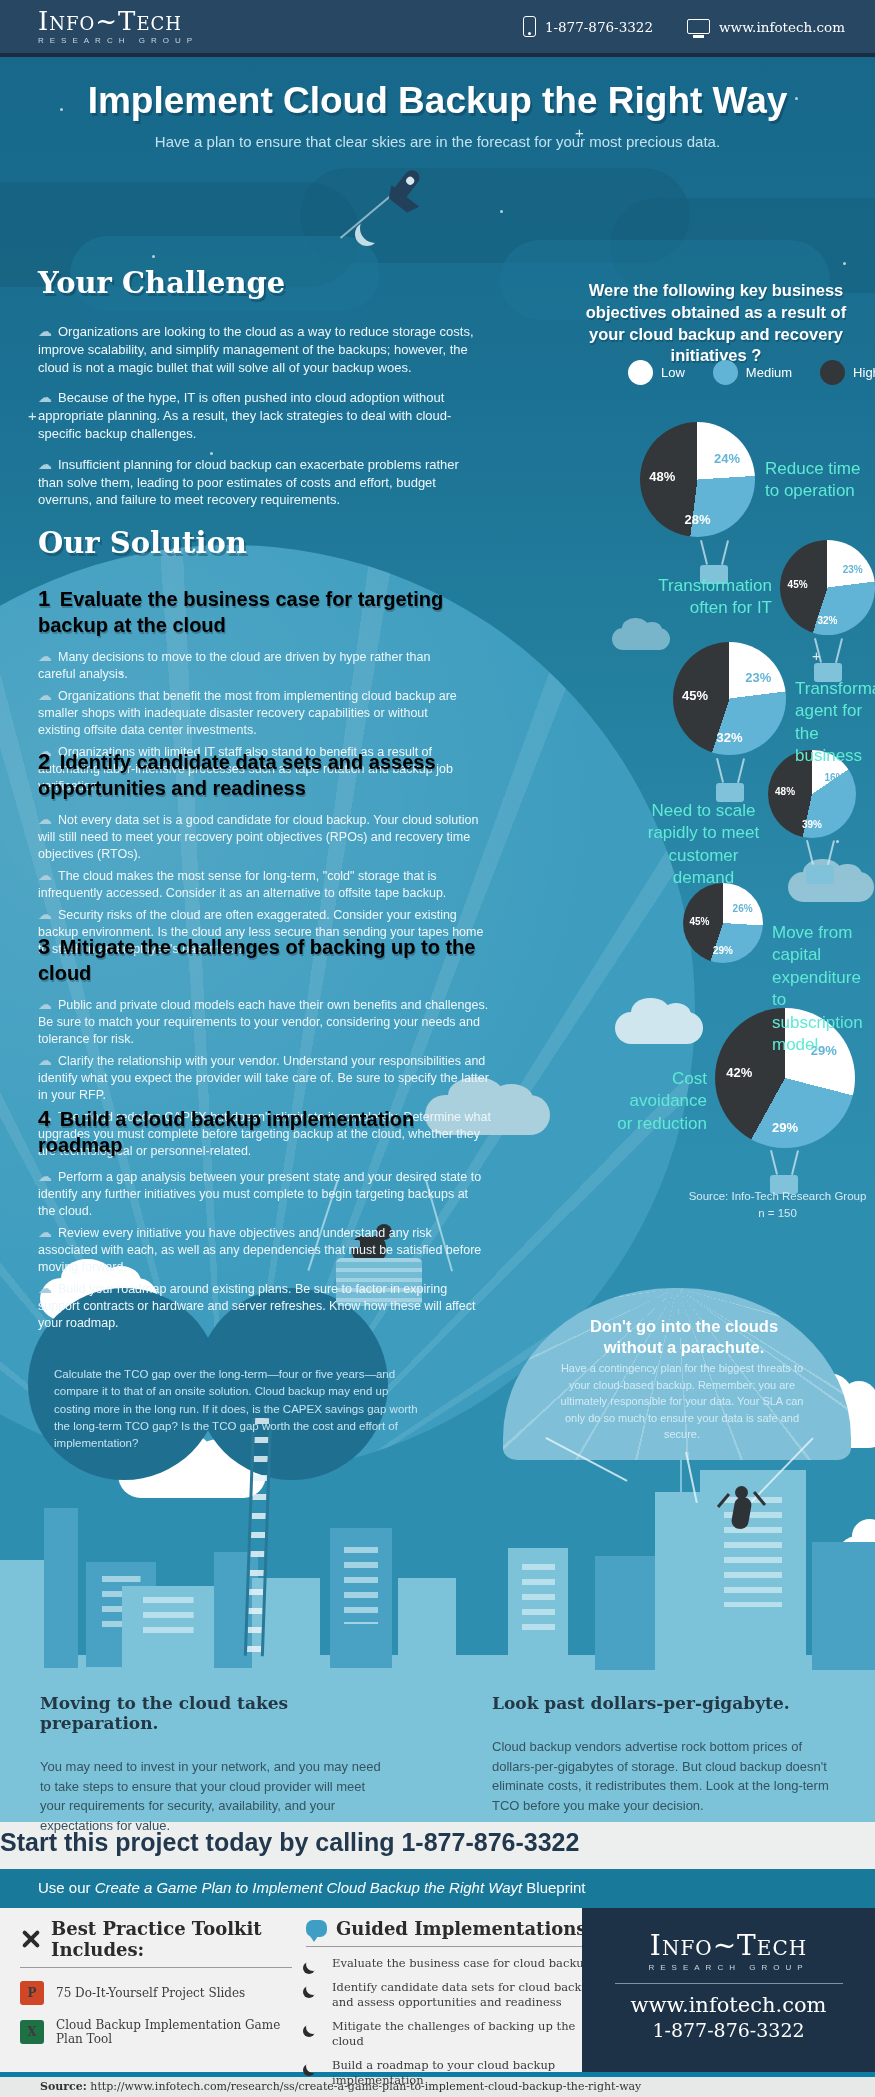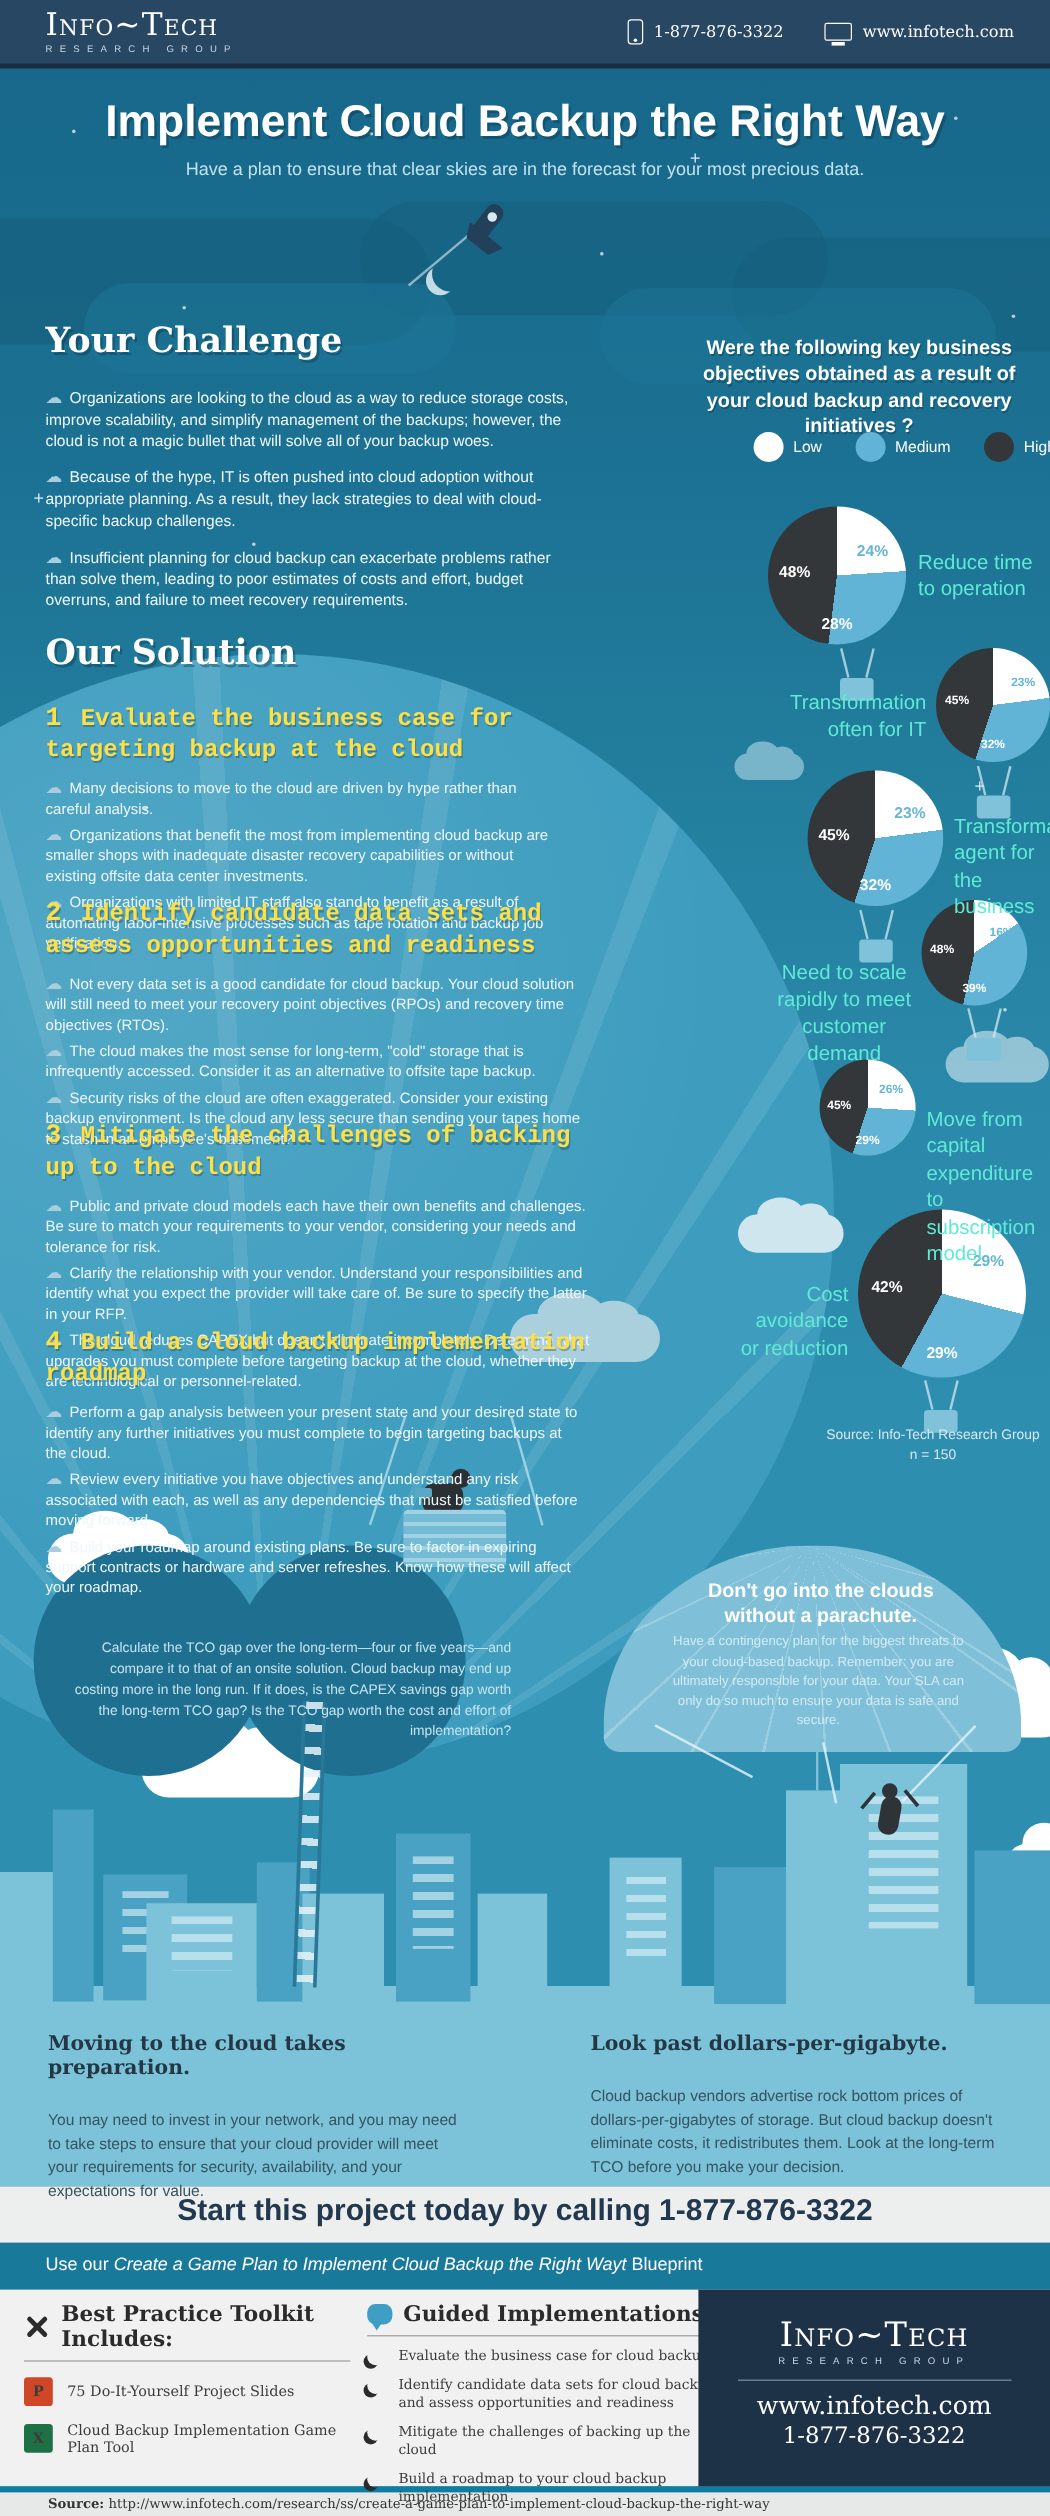--- a/index.html
+++ b/index.html
@@ -103,30 +103,30 @@
 
   
   .lsec{z-index:5}
   .lsec h2{color:#fff;font-size:29px;text-shadow:2px 3px 0 rgba(9,42,61,.35);font-family:"DejaVu Serif",serif}
   .sec-challenge{left:38px;top:266px;width:438px}
   .sec-challenge .bullets{margin-top:22px}
   .bullet{font-size:13px;line-height:1.36;color:#eef7fa;margin-bottom:12px}
   .cb{color:#a9cddd;font-size:14px;margin-right:6px}
   .sec-solution-head{left:38px;top:526px}
   .step{left:38px;width:448px;z-index:5;position:absolute}
-  .step h3{color:#fde047;font-size:20px;line-height:1.25;margin-bottom:9px;font-family:Liberation Mono, monospace;
+  .step h3{color:#000000;font-size:20px;line-height:1.25;margin-bottom:9px;font-family:Liberation Sans, sans-serif;
            text-shadow:1px 2px 0 rgba(9,42,61,.3)}
   .stepnum{font-size:22px;margin-right:4px}
   .step .bullet{margin-bottom:3px;font-size:12.5px}
   .step1{top:585px;width:430px}.step2{top:748px}.step3{top:933px;width:454px}.step4{top:1105px;width:450px}
 
   
   .capex-c{width:192px;height:192px;border-radius:50%;background:#1f6f91;z-index:2}
   .capex-title{left:62px;top:1318px;width:356px;text-align:center;color:#fff;font-size:19px;line-height:1.25;z-index:5}
-  .capex-body{left:54px;top:1366px;width:372px;text-align:right;color:#c6e4ef;font-size:11.5px;line-height:1.5;z-index:5}
+  .capex-body{left:54px;top:1366px;width:372px;text-align:left;color:#c6e4ef;font-size:11.5px;line-height:1.5;z-index:5}
   .canopy{left:503px;top:1288px;width:348px;height:172px;background:#7fc0d8;
      border-radius:170px 170px 14px 14px/150px 150px 12px 12px;
      background-image:repeating-conic-gradient(from 125deg at 50% 0%,rgba(255,255,255,.22) 0 .7deg,transparent .7deg 17deg);z-index:2}
   .pstring{width:1.5px;background:rgba(230,245,250,.8);z-index:3;transform-origin:top center}
   .para-title{left:568px;top:1316px;width:232px;text-align:center;color:#fff;font-size:16.5px;line-height:1.3;z-index:5}
   .para-body{left:556px;top:1360px;width:252px;text-align:center;color:#d2ebf4;font-size:11px;line-height:1.5;z-index:5}
   .p-head{left:735px;top:1486px;width:13px;height:13px;border-radius:50%;background:#2e3338;z-index:4}
   .p-body{left:733px;top:1497px;width:17px;height:32px;border-radius:8px;background:#2e3338;transform:rotate(10deg);z-index:4}
   .p-arm{width:3px;height:17px;background:#2e3338;z-index:4}
 
@@ -138,21 +138,21 @@
   .antenna{left:680px;top:1452px;width:2px;height:40px;background:#7cc3da;z-index:2}
 
   
   .prep{z-index:5;position:absolute}
   .prep h4{font-family:"DejaVu Serif",serif;font-weight:bold;color:#233744;font-size:17px;margin-bottom:24px}
   .prep p{color:#36535f;font-size:13px;line-height:1.5}
   .prep-left{left:40px;top:1693px;width:342px}
   .prep-right{left:492px;top:1693px;width:352px}
 
   
-  .cta{left:0;top:1828px;width:875px;text-align:center;color:#22384e;font-size:25px;z-index:6}
+  .cta{left:0;top:1828px;width:875px;text-align:left;color:#22384e;font-size:25px;z-index:6}
   .blueprint{left:38px;top:1879px;width:820px;color:#fff;font-size:15px;z-index:6}
   .blueprint .it{font-style:italic}
 
   
   .fcol{position:absolute;z-index:6}
   .fhead{display:flex;align-items:center;gap:9px;border-bottom:1px solid #9a9a9a;padding-bottom:7px}
   .fhead span{font-family:"DejaVu Serif",serif;font-weight:bold;color:#2b2b2b;font-size:18px}
   .fcol-toolkit{left:20px;top:1918px;width:272px}
   .fcol-guided{left:306px;top:1918px;width:292px}
   .titem{display:flex;align-items:center;gap:12px;margin-top:13px}

